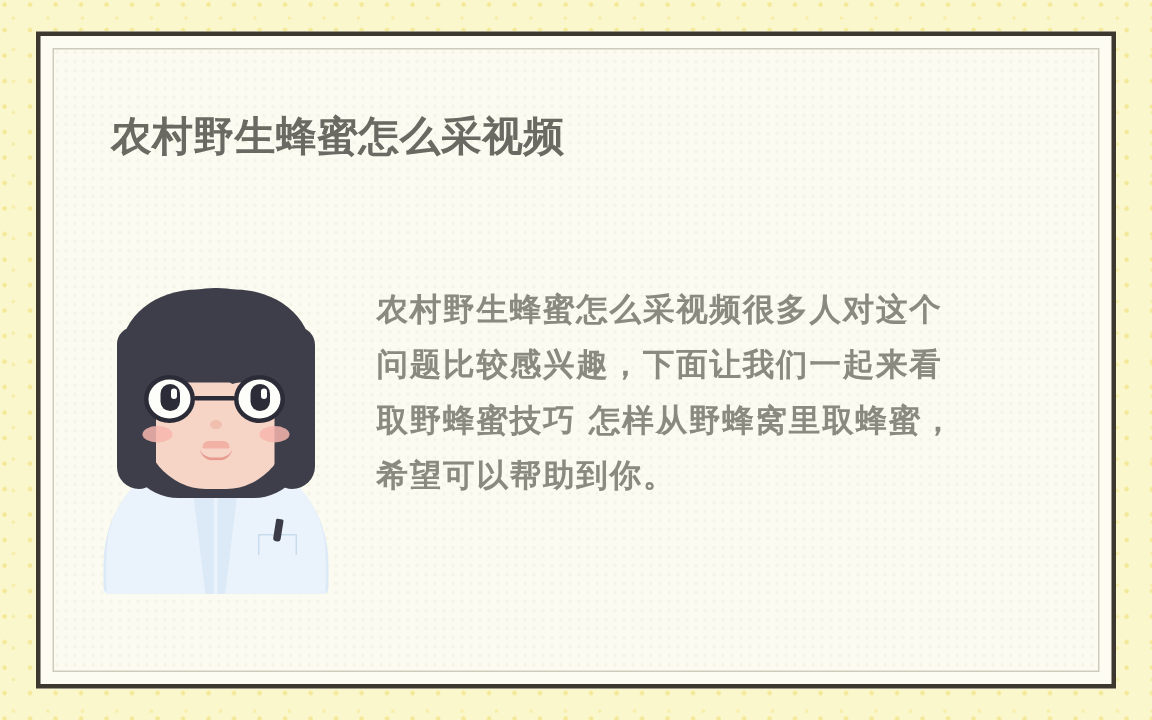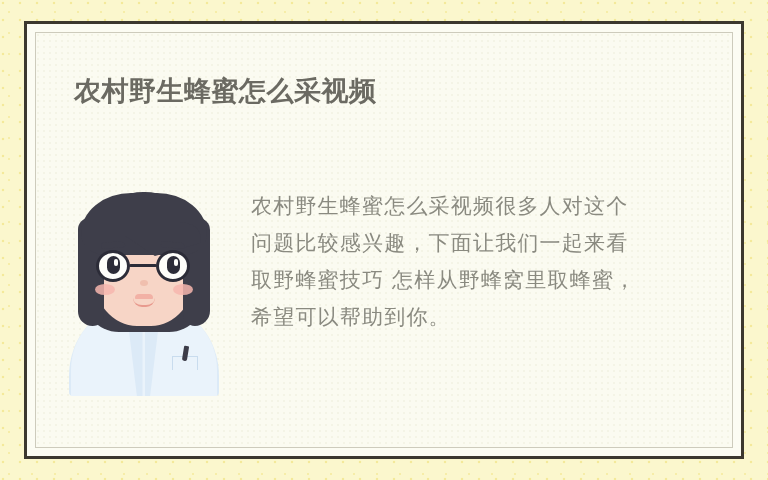--- a/index.html
+++ b/index.html
@@ -67,20 +67,21 @@
   }
 
   
   #content {
     position: absolute;
     left: 0;
     top: 155px;
     right: 0;
     display: flex;
     align-items: flex-start;
+    font-weight: bold;
   }
 
   #avatar-wrap {
     width: 215px;
     display: flex;
     justify-content: center;
     flex: 0 0 215px;
   }
 
   

